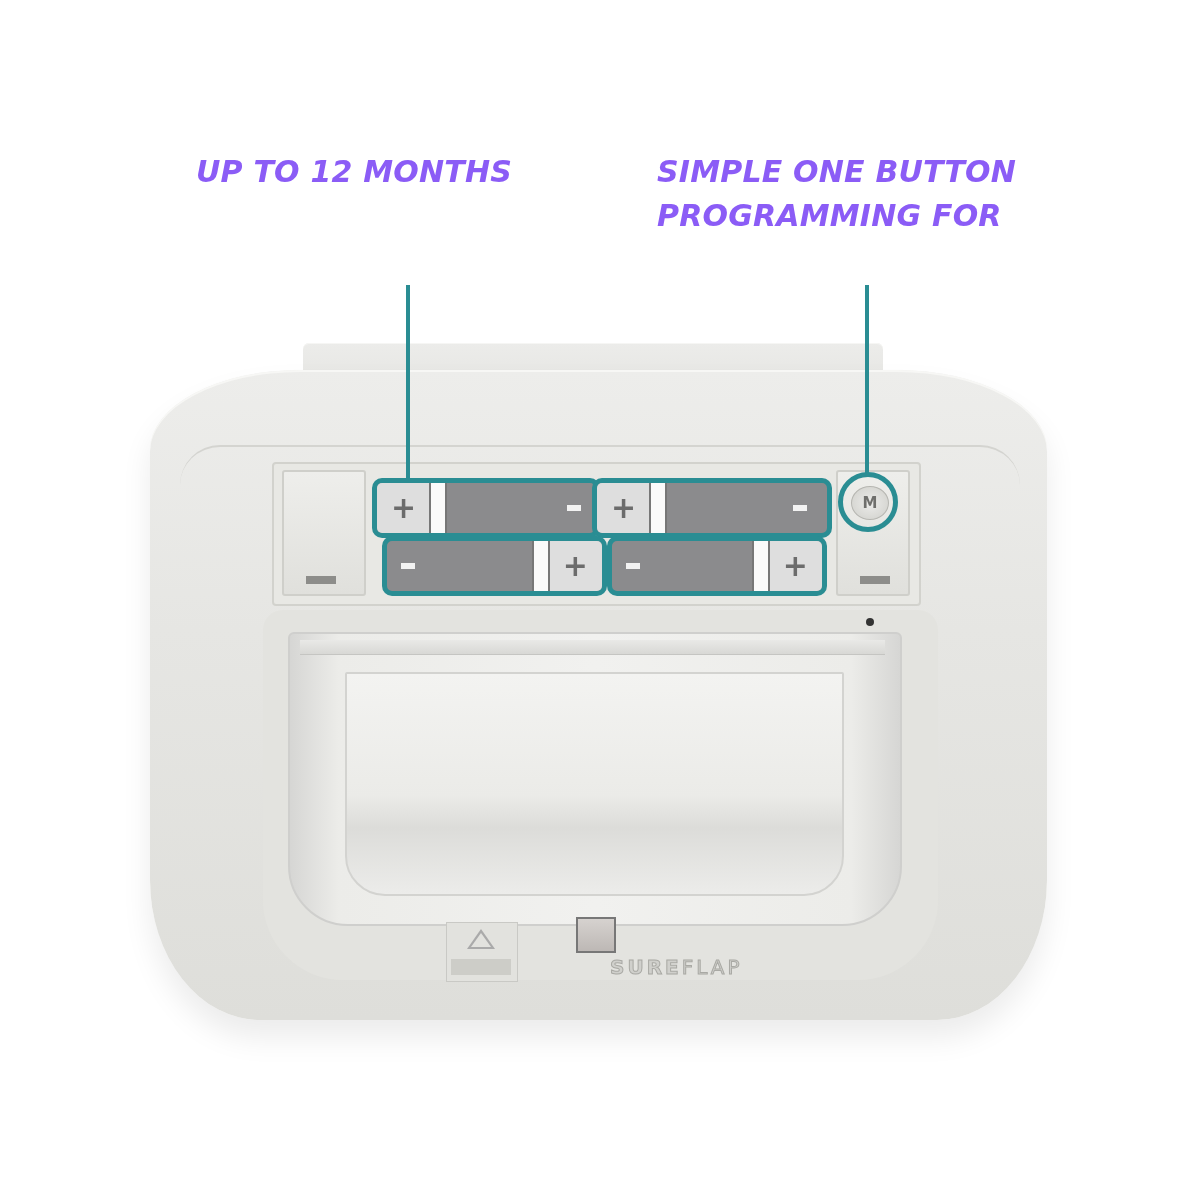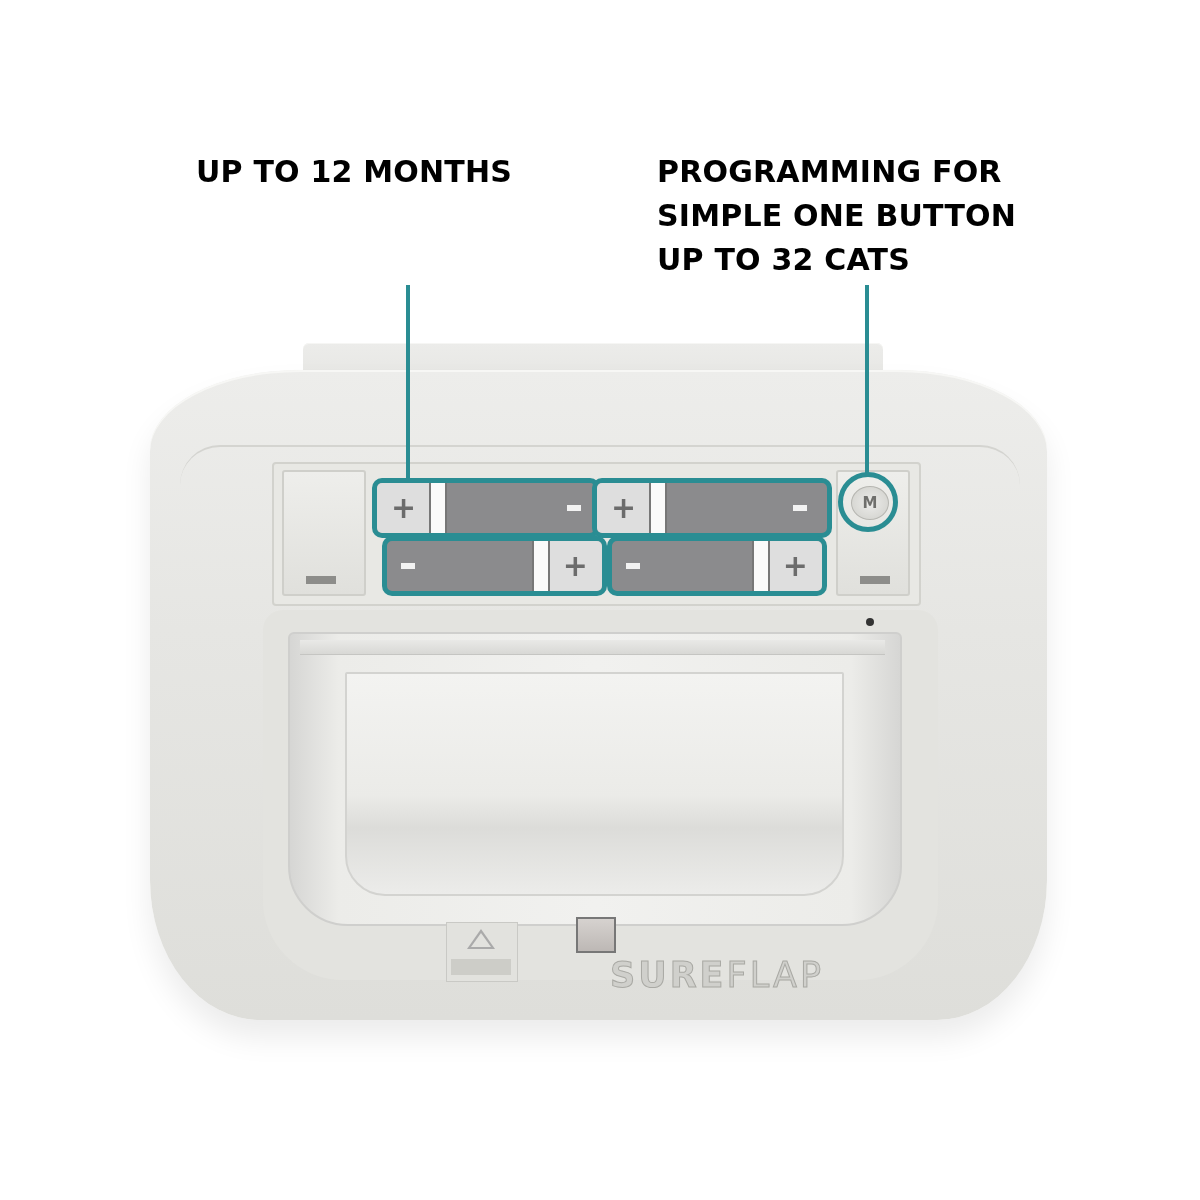--- a/index.html
+++ b/index.html
@@ -3,24 +3,25 @@
   <meta charset="utf-8">
   <style>
     html, body { margin: 0; padding: 0; }
     body {
       width: 1200px; height: 1200px; position: relative; overflow: hidden;
       background: #ffffff;
       font-family: "DejaVu Sans", sans-serif;
     }
     .callout {
       position: absolute;
-      color: #000000;
+      color: #8b5cf6;
       font-weight: bold;
       letter-spacing: 0.2px;
       line-height: 44px;
+      font-style: italic;
     }
     .callout .line { display: block; white-space: nowrap; }
     .callout-left { left: 196px; top: 150px; }
     .callout-left .l1, .callout-left .l2 { font-size: 30px; }
     .callout-left .l3 { font-size: 25px; line-height: 40px; }
     .callout-right { left: 657px; top: 150px; }
     .callout-right .line { font-size: 30px; }
 
     .leader {
       position: absolute; width: 4px; background: #2a8d93;
@@ -145,36 +146,35 @@
       border-left: 10px solid transparent; border-right: 10px solid transparent;
       border-bottom: 14px solid #e2e2de;
     }
     .lock-dial .bar { position: absolute; left: 4px; bottom: 6px; width: 60px; height: 16px; background: #cdcdc8; }
     .flap-tab {
       position: absolute; left: 576px; top: 917px; width: 36px; height: 32px;
       background: linear-gradient(#d6d2cf, #bdb8b5); border: 2px solid #777;
     }
     .brand {
       position: absolute; left: 610px; top: 955px;
-      font-size: 35px; letter-spacing: 3px; color: #d0d0cc;
+      font-size: 20px; letter-spacing: 3px; color: #d0d0cc;
       -webkit-text-stroke: 1px #a9a9a4;
       font-family: "DejaVu Sans", sans-serif;
     }
     .brand .strong { font-weight: bold; }
   </style>
 </head>
 <body>
 
 <div class="callout callout-left">
   <span class="line l1">UP TO 12 MONTHS</span>
 </div>
 <div class="callout callout-right">
+  <span class="line">SIMPLE ONE BUTTON</span>
   <span class="line">PROGRAMMING FOR</span>
-  <span class="line">SIMPLE ONE BUTTON</span>
-  <span class="line">UP TO 32 CATS</span>
 </div>
 
 <div class="device">
   <div class="top-tab"></div>
   <div class="outer-frame"></div>
   <div class="top-band"></div>
   <div class="inner-frame"></div>
 
   <div class="bay"></div>
   <div class="latch latch-left">

